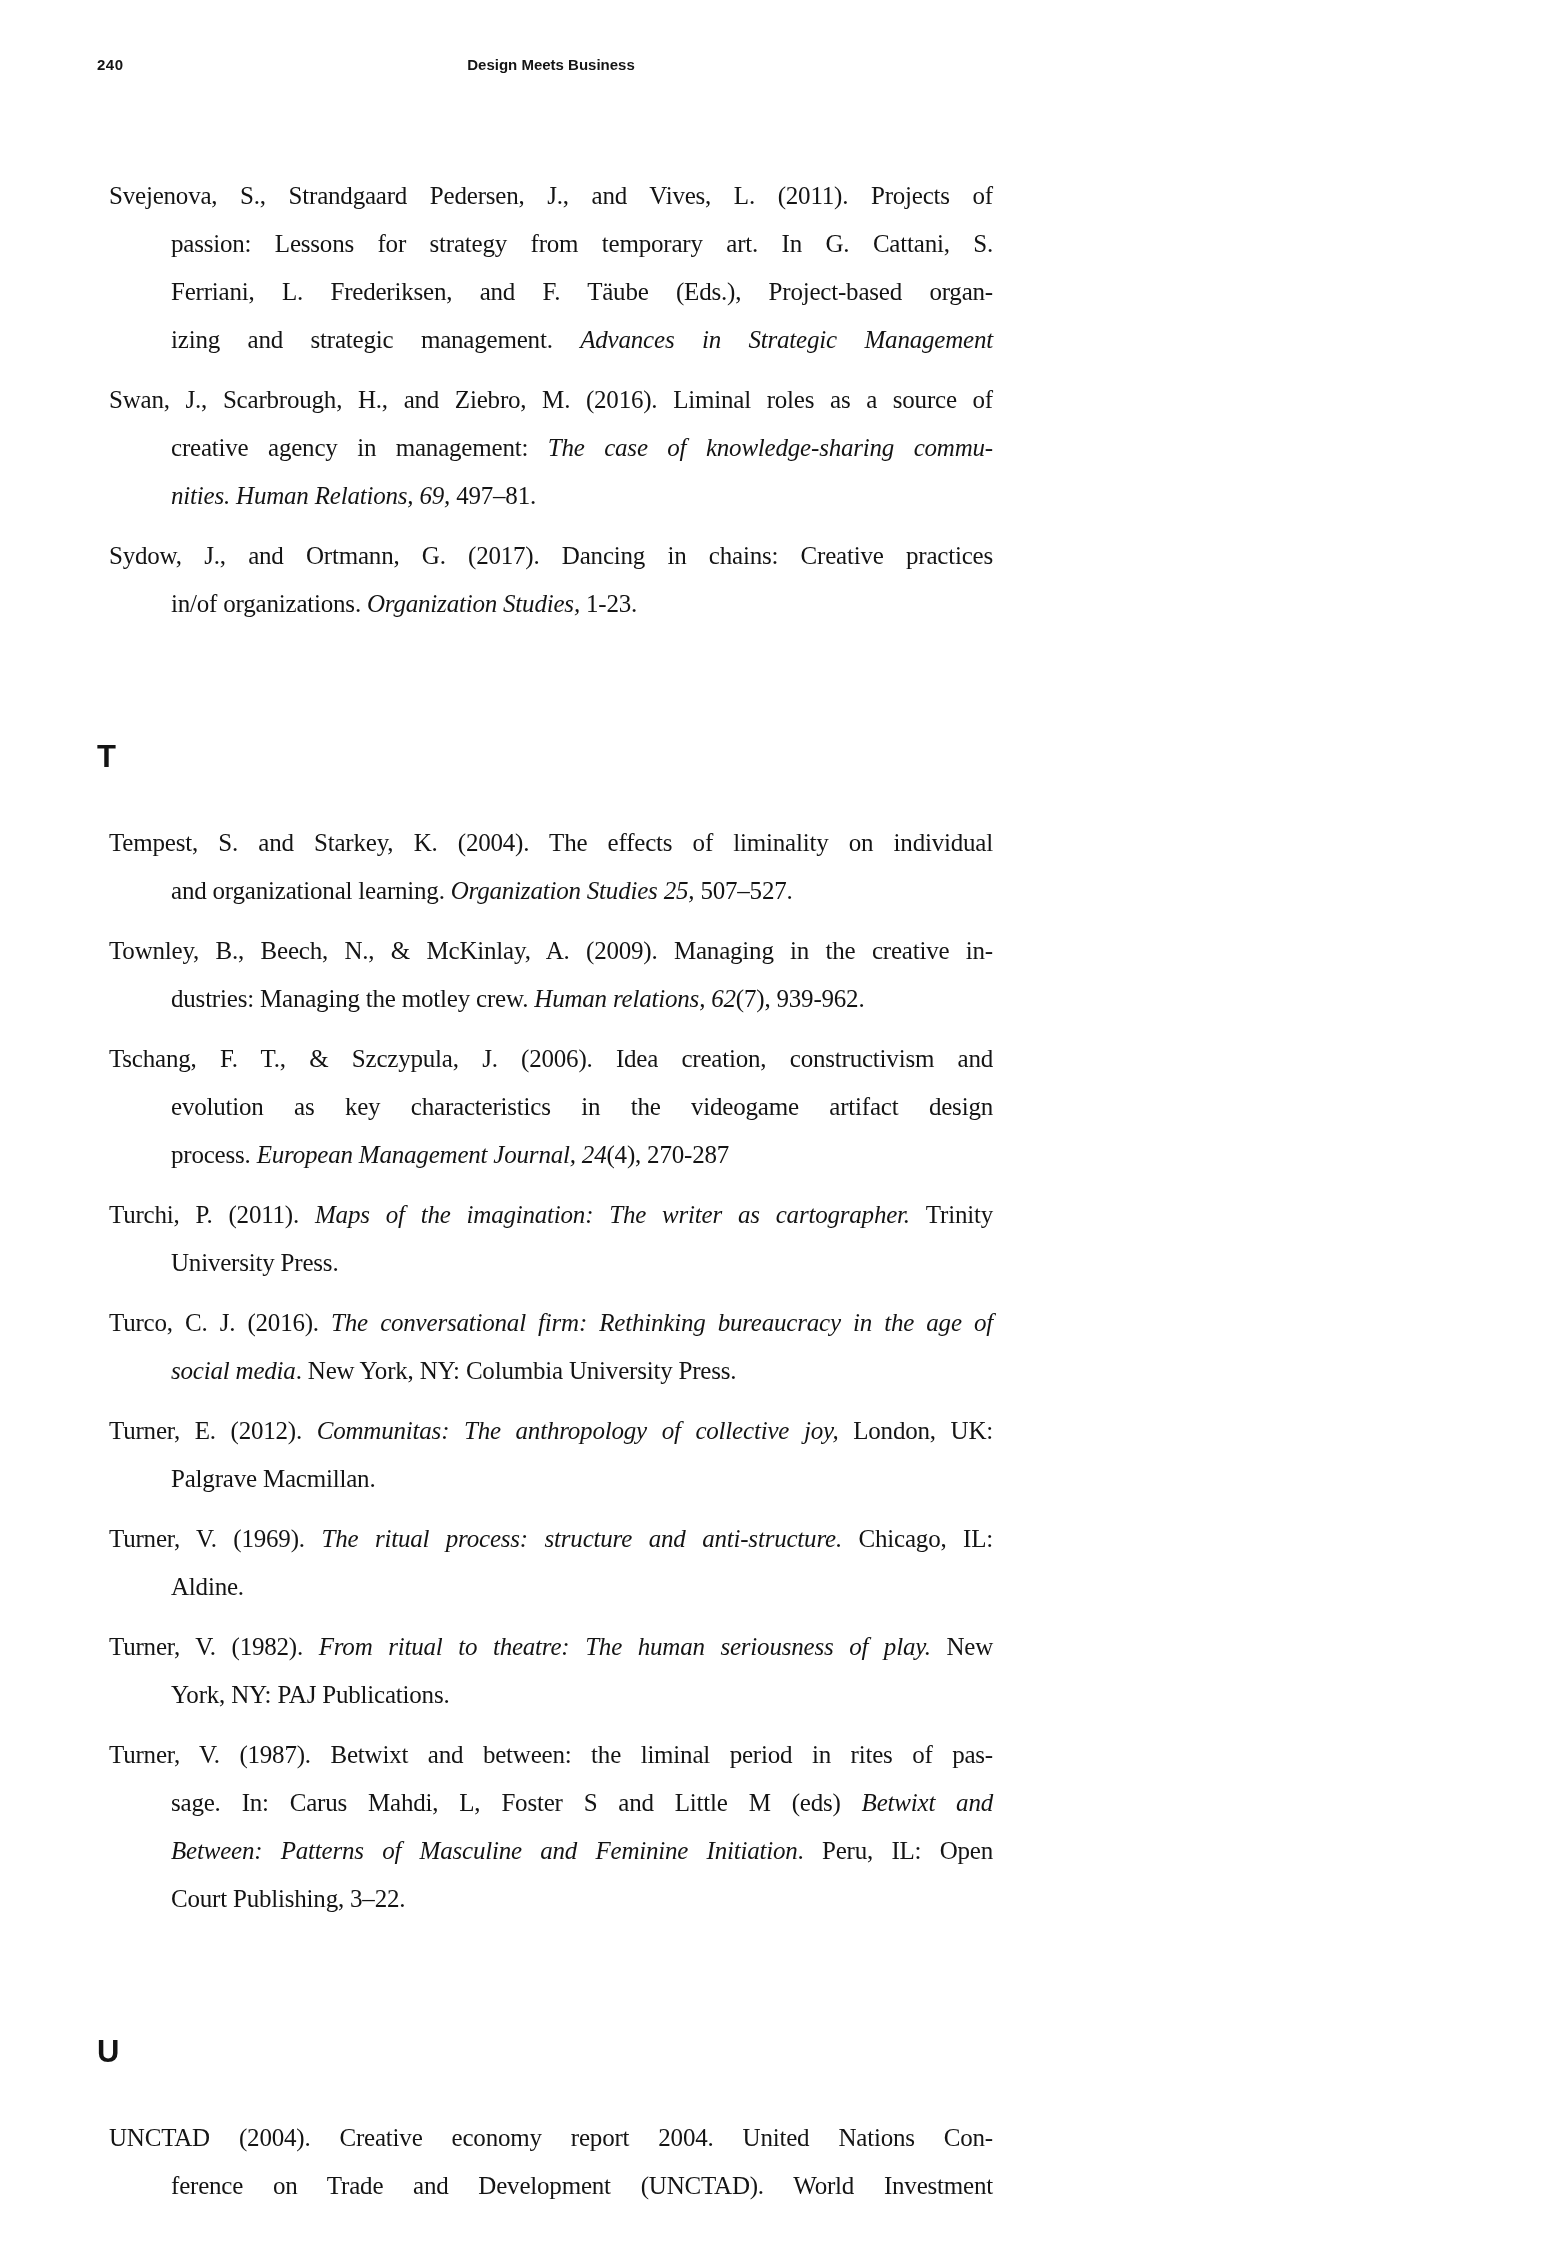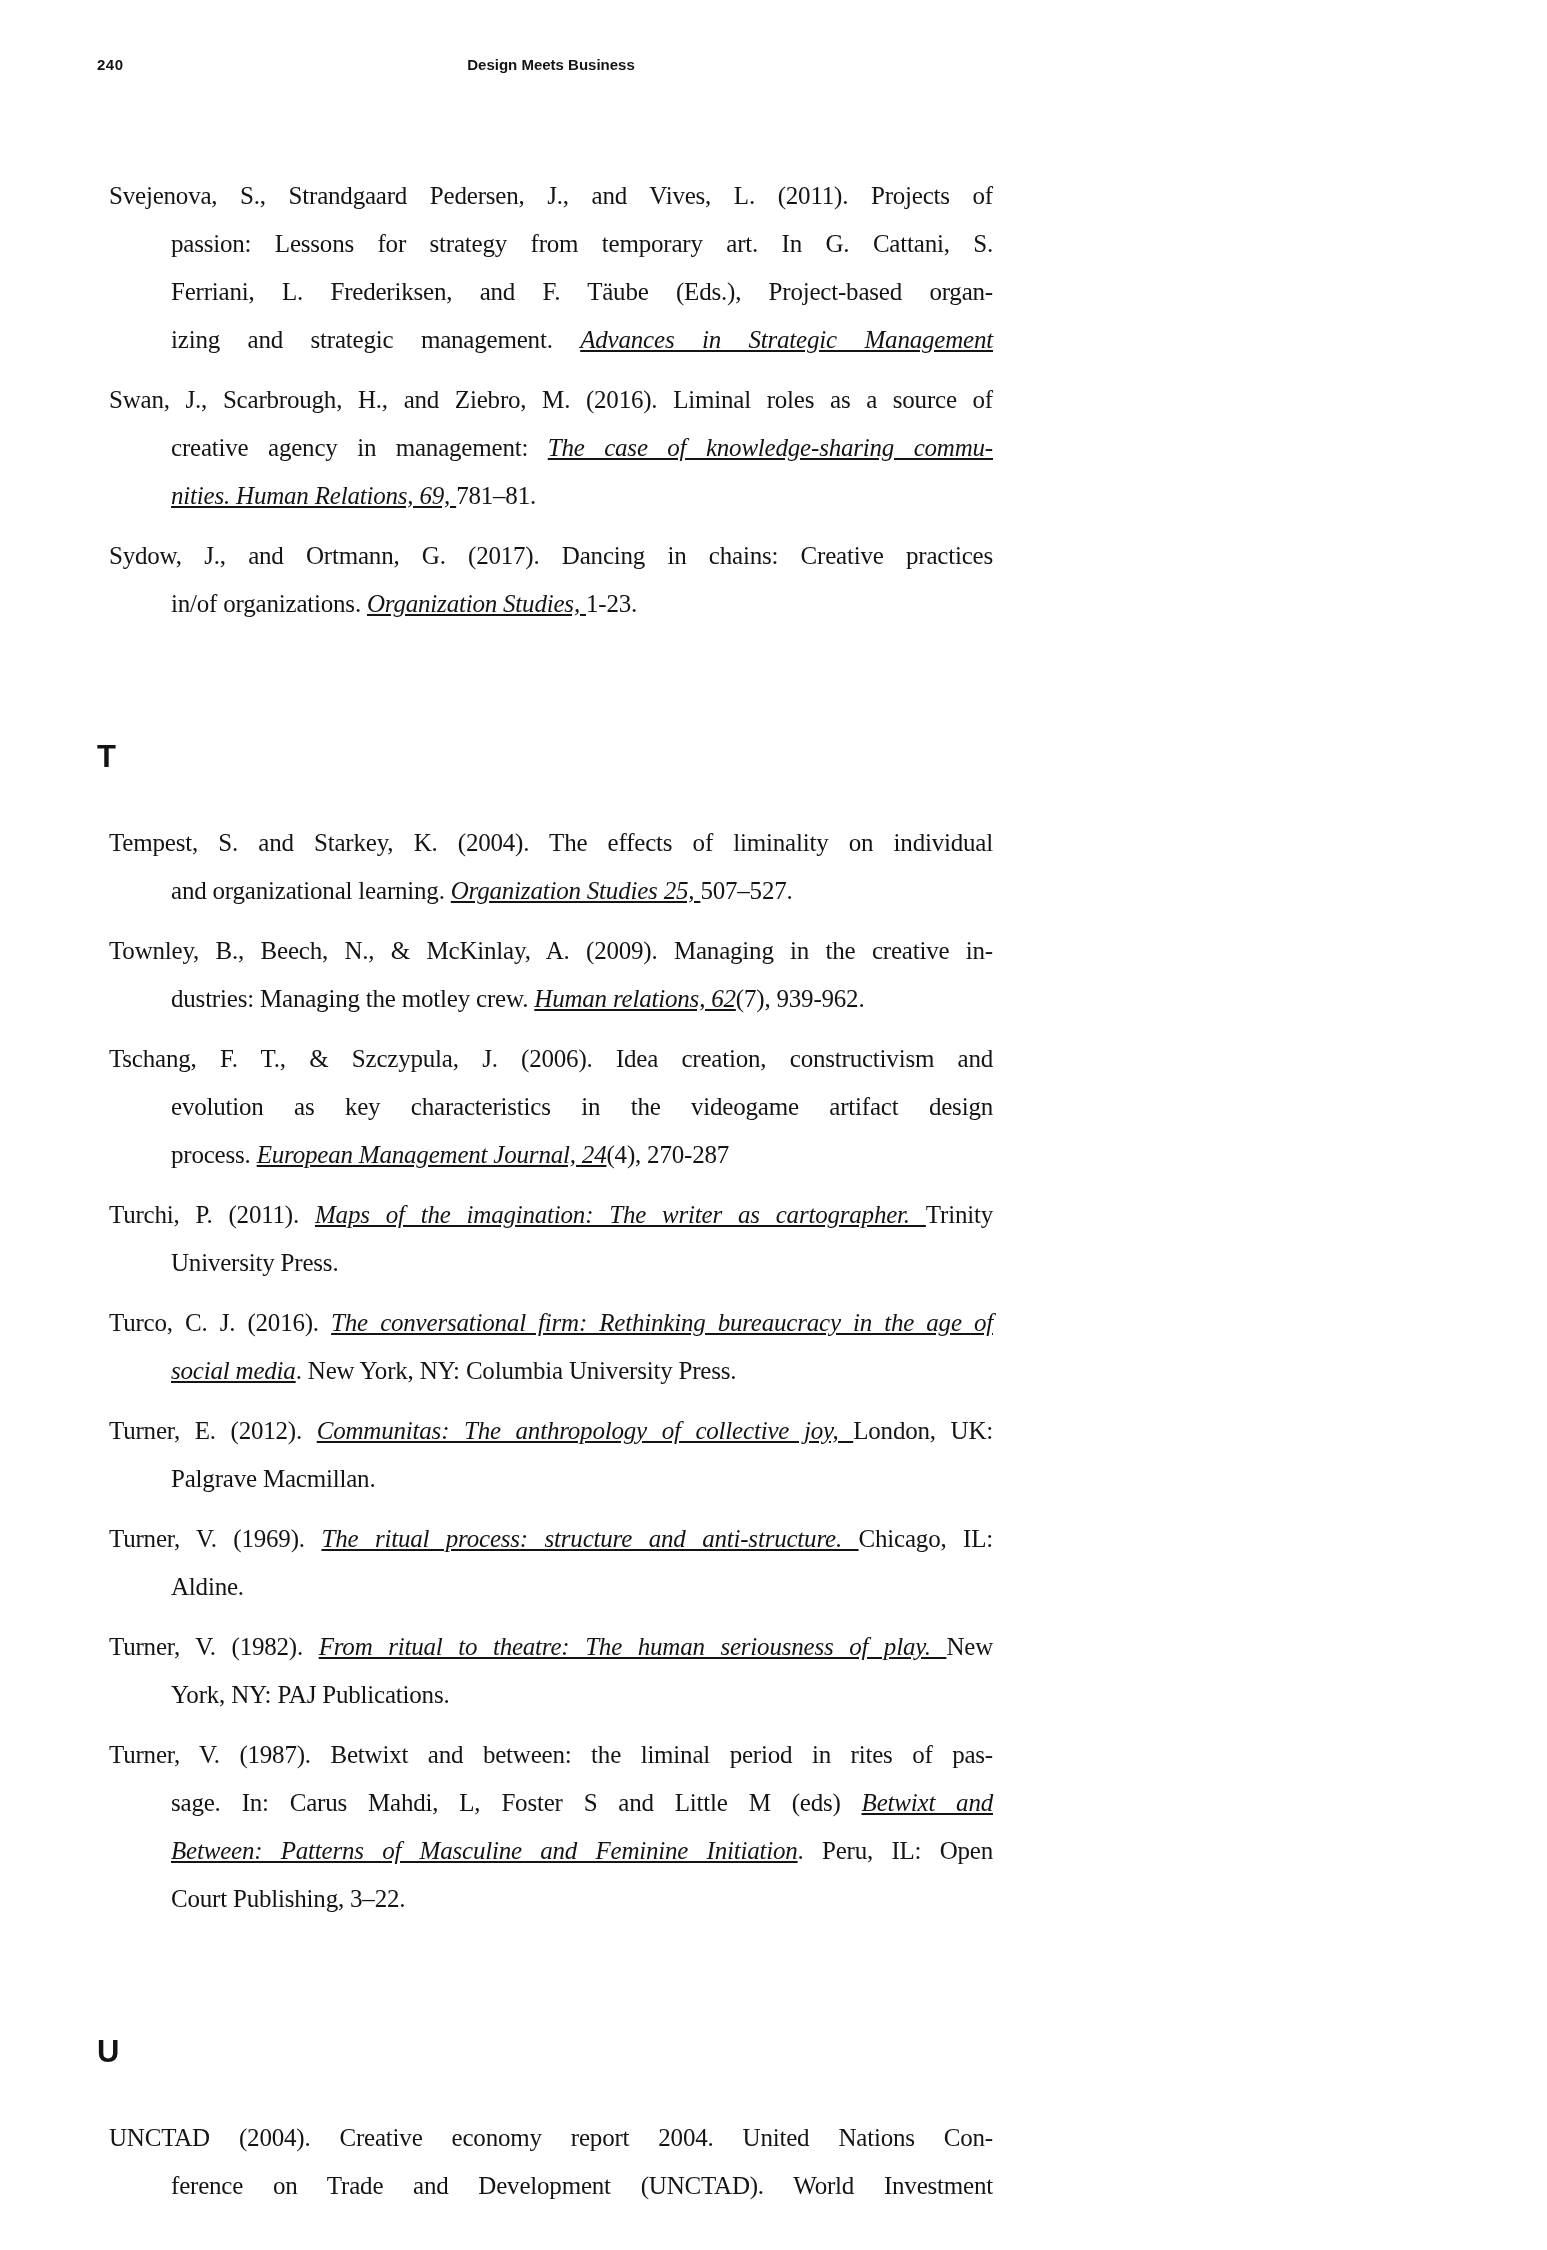--- a/index.html
+++ b/index.html
@@ -25,41 +25,41 @@
   .section-heading {
     font-family: "Liberation Sans", "DejaVu Sans", sans-serif;
     font-weight: bold; font-size: 31px;
     height: 48px; line-height: 48px;
     margin-top: 105px; margin-bottom: 38px;
   }
   .entry { margin: 12px; }
   .line { height: 48px; line-height: 48px; white-space: normal; }
   .line.indent { padding-left: 62px; }
   .line.justify { text-align: justify; text-align-last: justify; }
-  .it { font-style: italic; text-decoration: underline; }
+  .it { font-style: italic; }
 </style>
 </head>
 <body>
 
 <div class="page-header">
   <span class="page-num">240</span>
   <span class="running-title">Design Meets Business</span>
 </div>
 
 <div id="refs">
     <div class="entry">
       <div class="line justify"><span class="rm">Svejenova, S., Strandgaard Pedersen, J., and Vives, L. (2011). Projects of</span></div>
       <div class="line indent justify"><span class="rm">passion: Lessons for strategy from temporary art. In G. Cattani, S.</span></div>
       <div class="line indent justify"><span class="rm">Ferriani, L. Frederiksen, and F. Täube (Eds.), Project-based organ-</span></div>
       <div class="line indent justify"><span class="rm">izing and strategic management. </span><span class="it">Advances in Strategic Management</span></div>
     </div>
     <div class="entry">
       <div class="line justify"><span class="rm">Swan, J., Scarbrough, H., and Ziebro, M. (2016). Liminal roles as a source of</span></div>
       <div class="line indent justify"><span class="rm">creative agency in management: </span><span class="it">The case of knowledge-sharing commu-</span></div>
-      <div class="line indent"><span class="it">nities. Human Relations, 69, </span><span class="rm">781–81.</span></div>
+      <div class="line indent"><span class="it">nities. Human Relations, 69, </span><span class="rm">497–81.</span></div>
     </div>
     <div class="entry">
       <div class="line justify"><span class="rm">Sydow, J., and Ortmann, G. (2017). Dancing in chains: Creative practices</span></div>
       <div class="line indent"><span class="rm">in/of organizations. </span><span class="it">Organization Studies, </span><span class="rm">1-23.</span></div>
     </div>
     <div class="section-heading">T</div>
     <div class="entry">
       <div class="line justify"><span class="rm">Tempest, S. and Starkey, K. (2004). The effects of liminality on individual</span></div>
       <div class="line indent"><span class="rm">and organizational learning. </span><span class="it">Organization Studies 25, </span><span class="rm">507–527.</span></div>
     </div>

